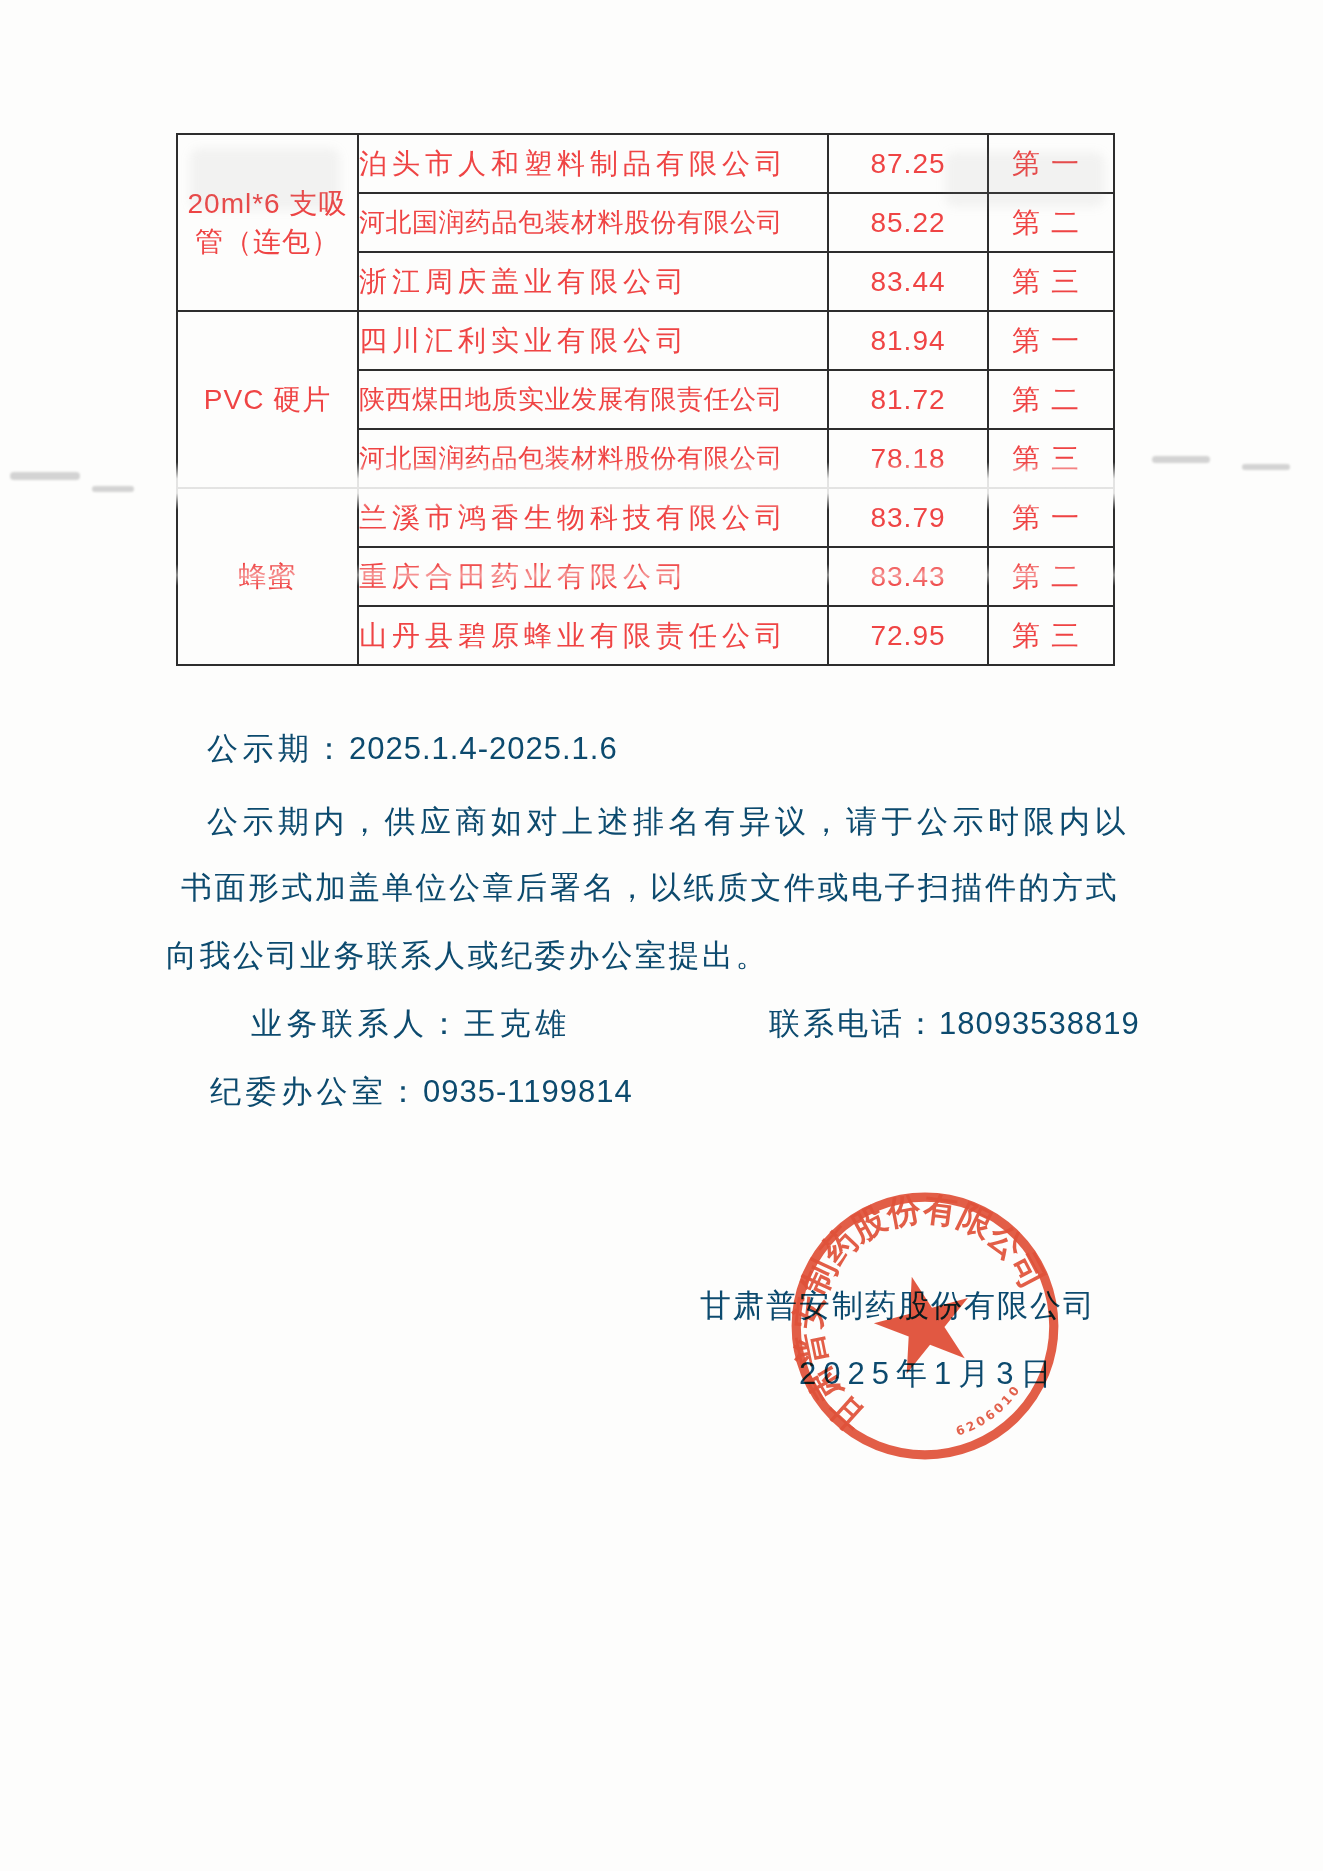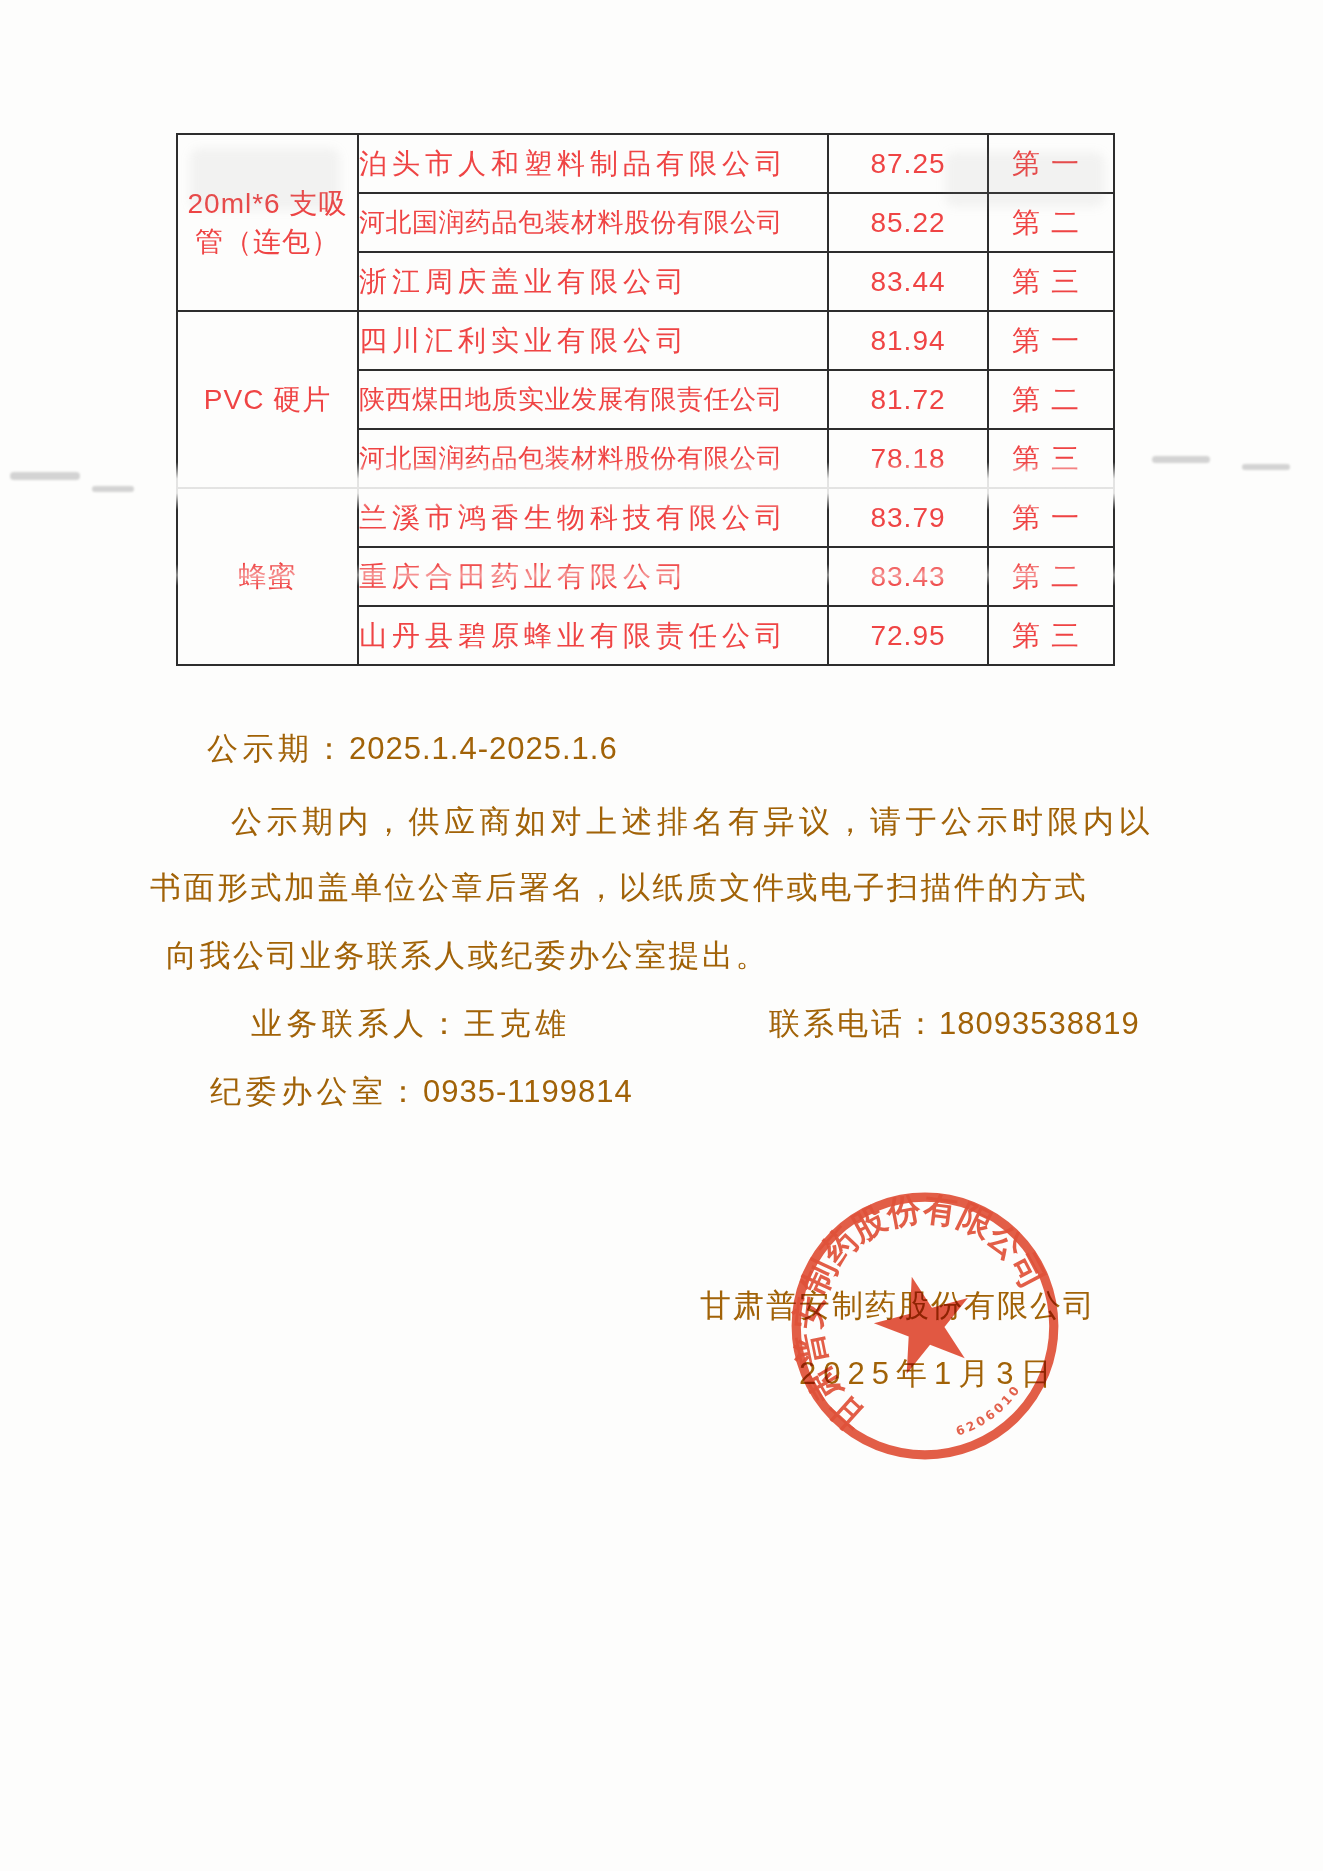--- a/index.html
+++ b/index.html
@@ -48,27 +48,27 @@
     color:#3a3a3a;
     letter-spacing:1px;
   }
   td.rk{
     text-align:center;
     font-size:29px;
     letter-spacing:11px;
     padding-left:11px; 
   }
   
-  .tline{position:absolute;font-size:31px;line-height:40px;white-space:nowrap;color:#a16207;}
+  .tline{position:absolute;font-size:31px;line-height:40px;white-space:nowrap;color:#0c4a6e;}
   .ls4{letter-spacing:4.5px;}
   .ls3{letter-spacing:3px;}
   .num{letter-spacing:1px;}
   #period{left:207px;top:729px;}
-  #para1{left:207px;top:802px;letter-spacing:4.5px;margin-left:24px;}
-  #para2{left:150px;top:868px;letter-spacing:2.5px;}
+  #para1{left:207px;top:802px;letter-spacing:4.5px;}
+  #para2{left:181px;top:868px;letter-spacing:2.5px;}
   #para3{left:166px;top:936px;letter-spacing:2.5px;}
   #contact{left:210px;top:1004px;width:900px;margin-left:41px;}
   #contact .phone{position:absolute;left:518px;top:0;}
   #office{left:210px;top:1072px;}
   
   #sig-company{left:700px;top:1286px;letter-spacing:2px;}
   #sig-date{left:799px;top:1354px;letter-spacing:7px;}
   
   .seal{
     position:absolute;left:787px;top:1188px;width:276px;height:276px;

